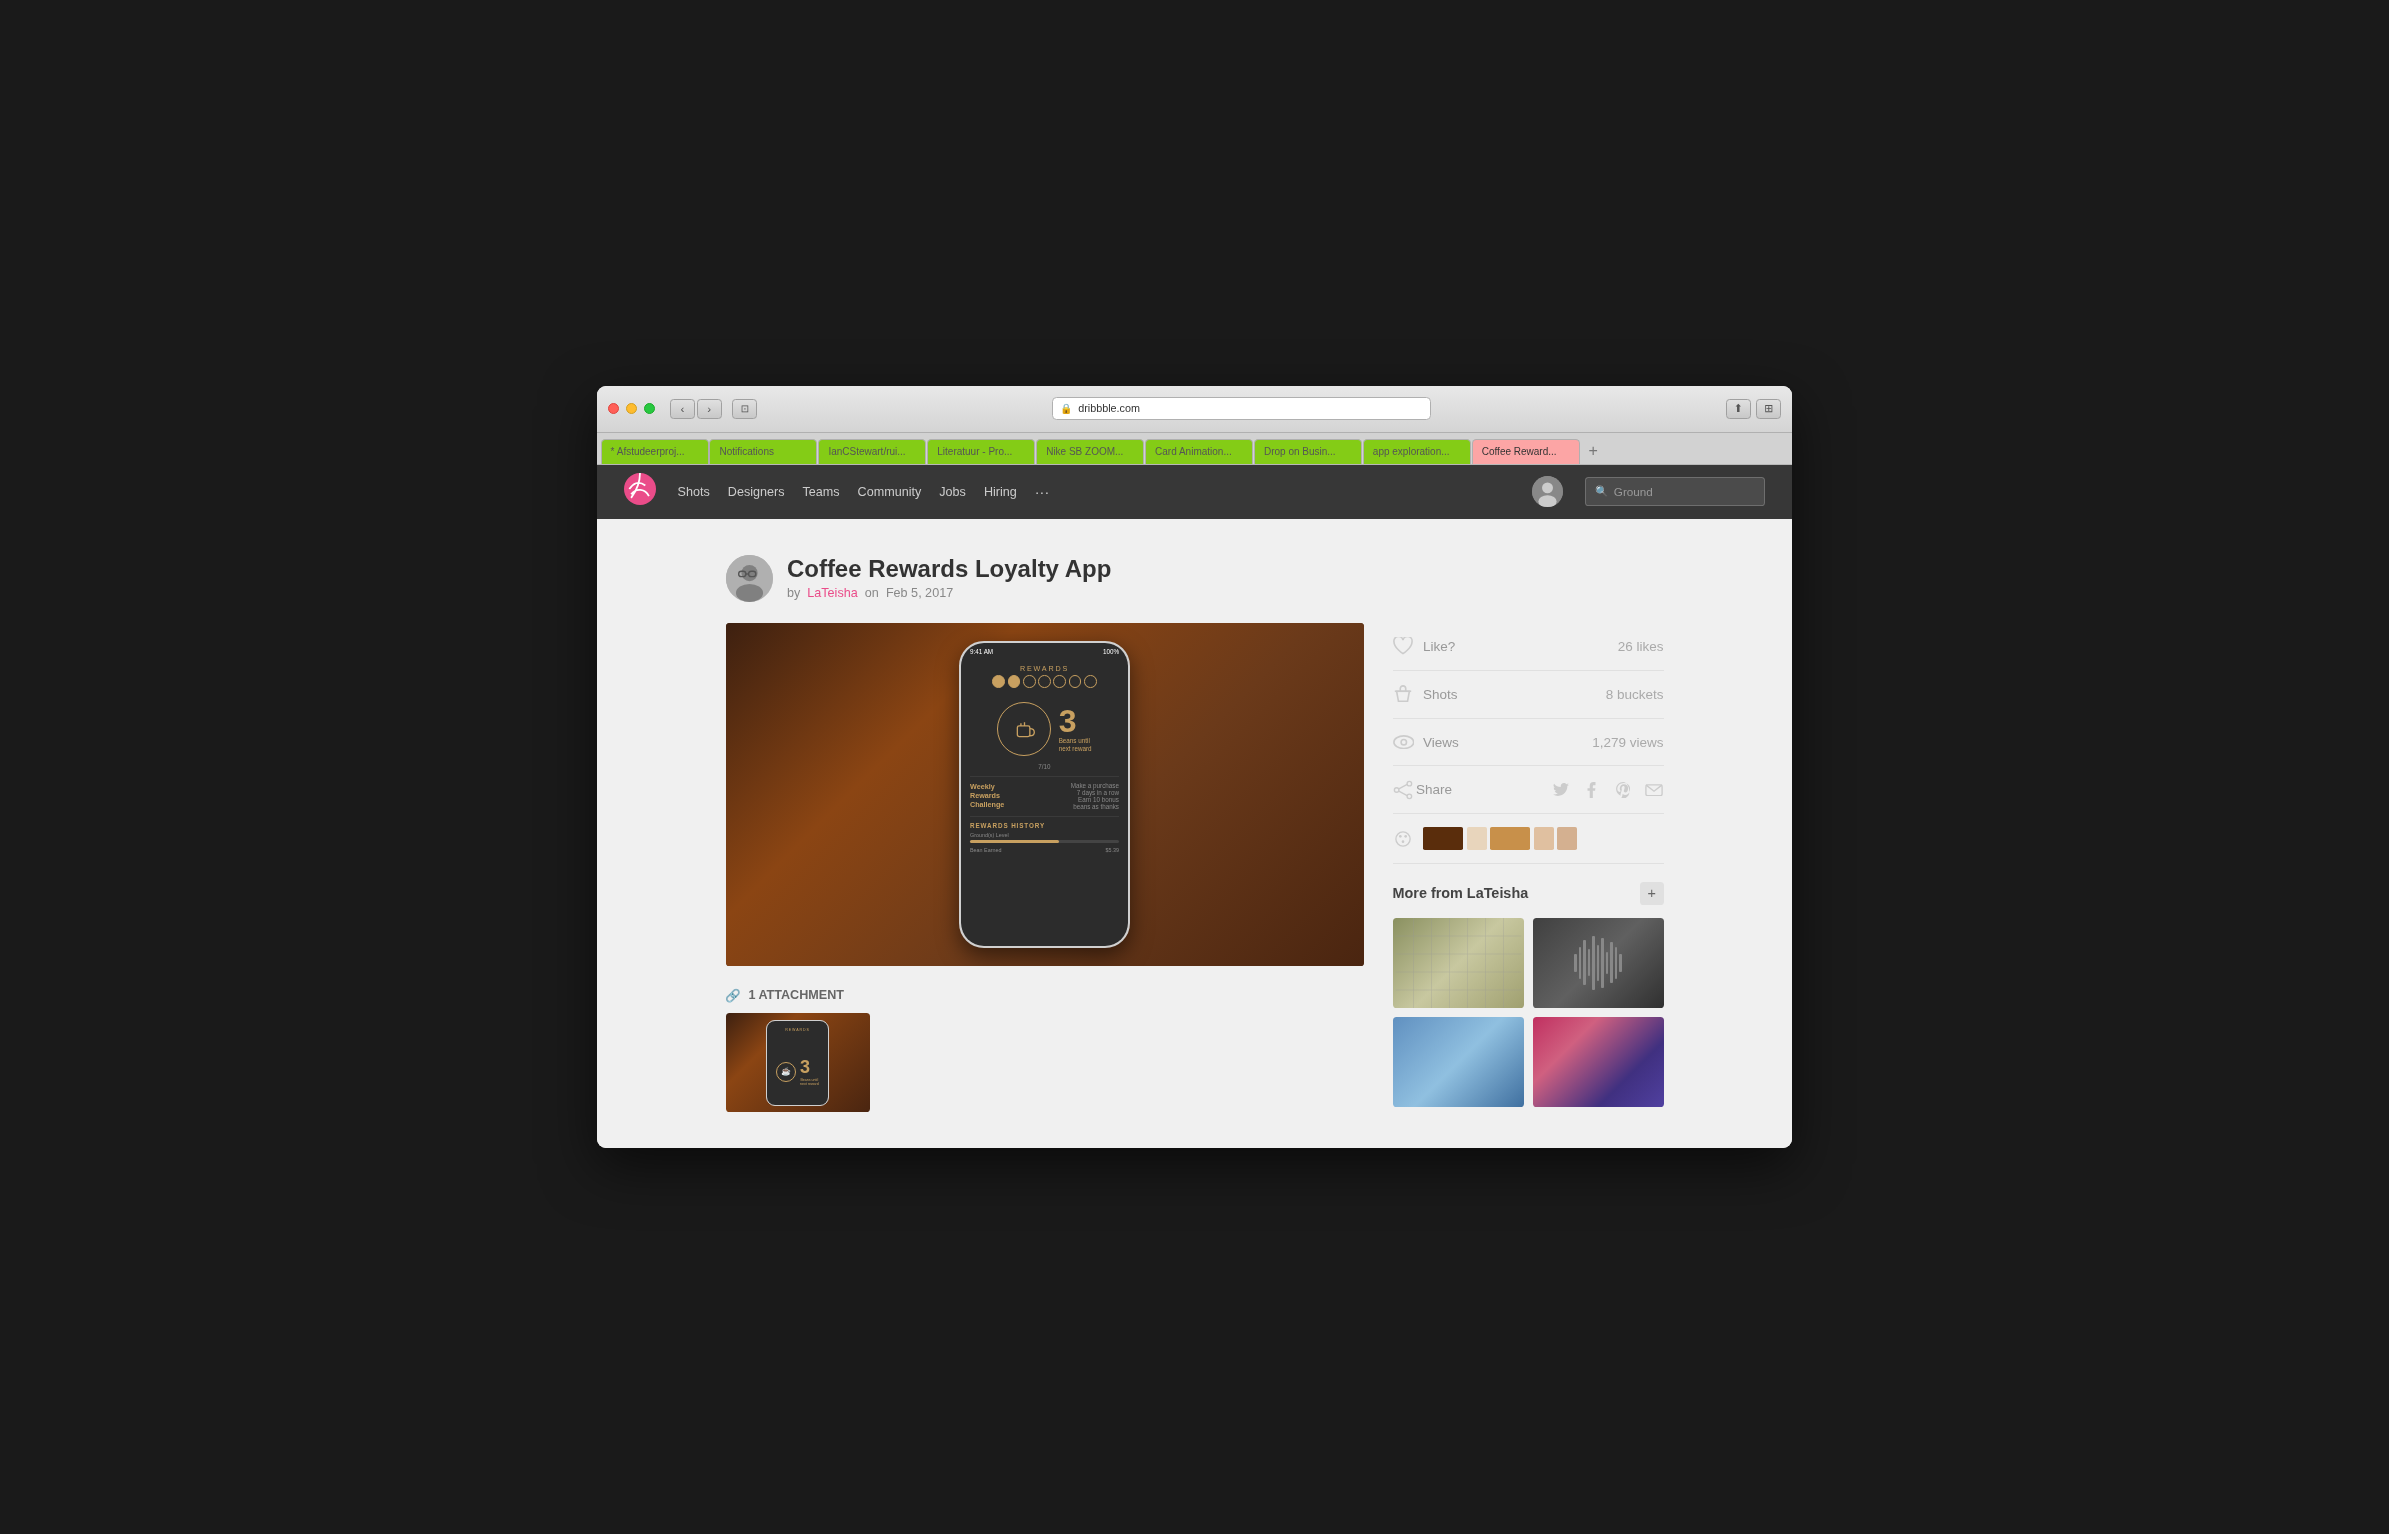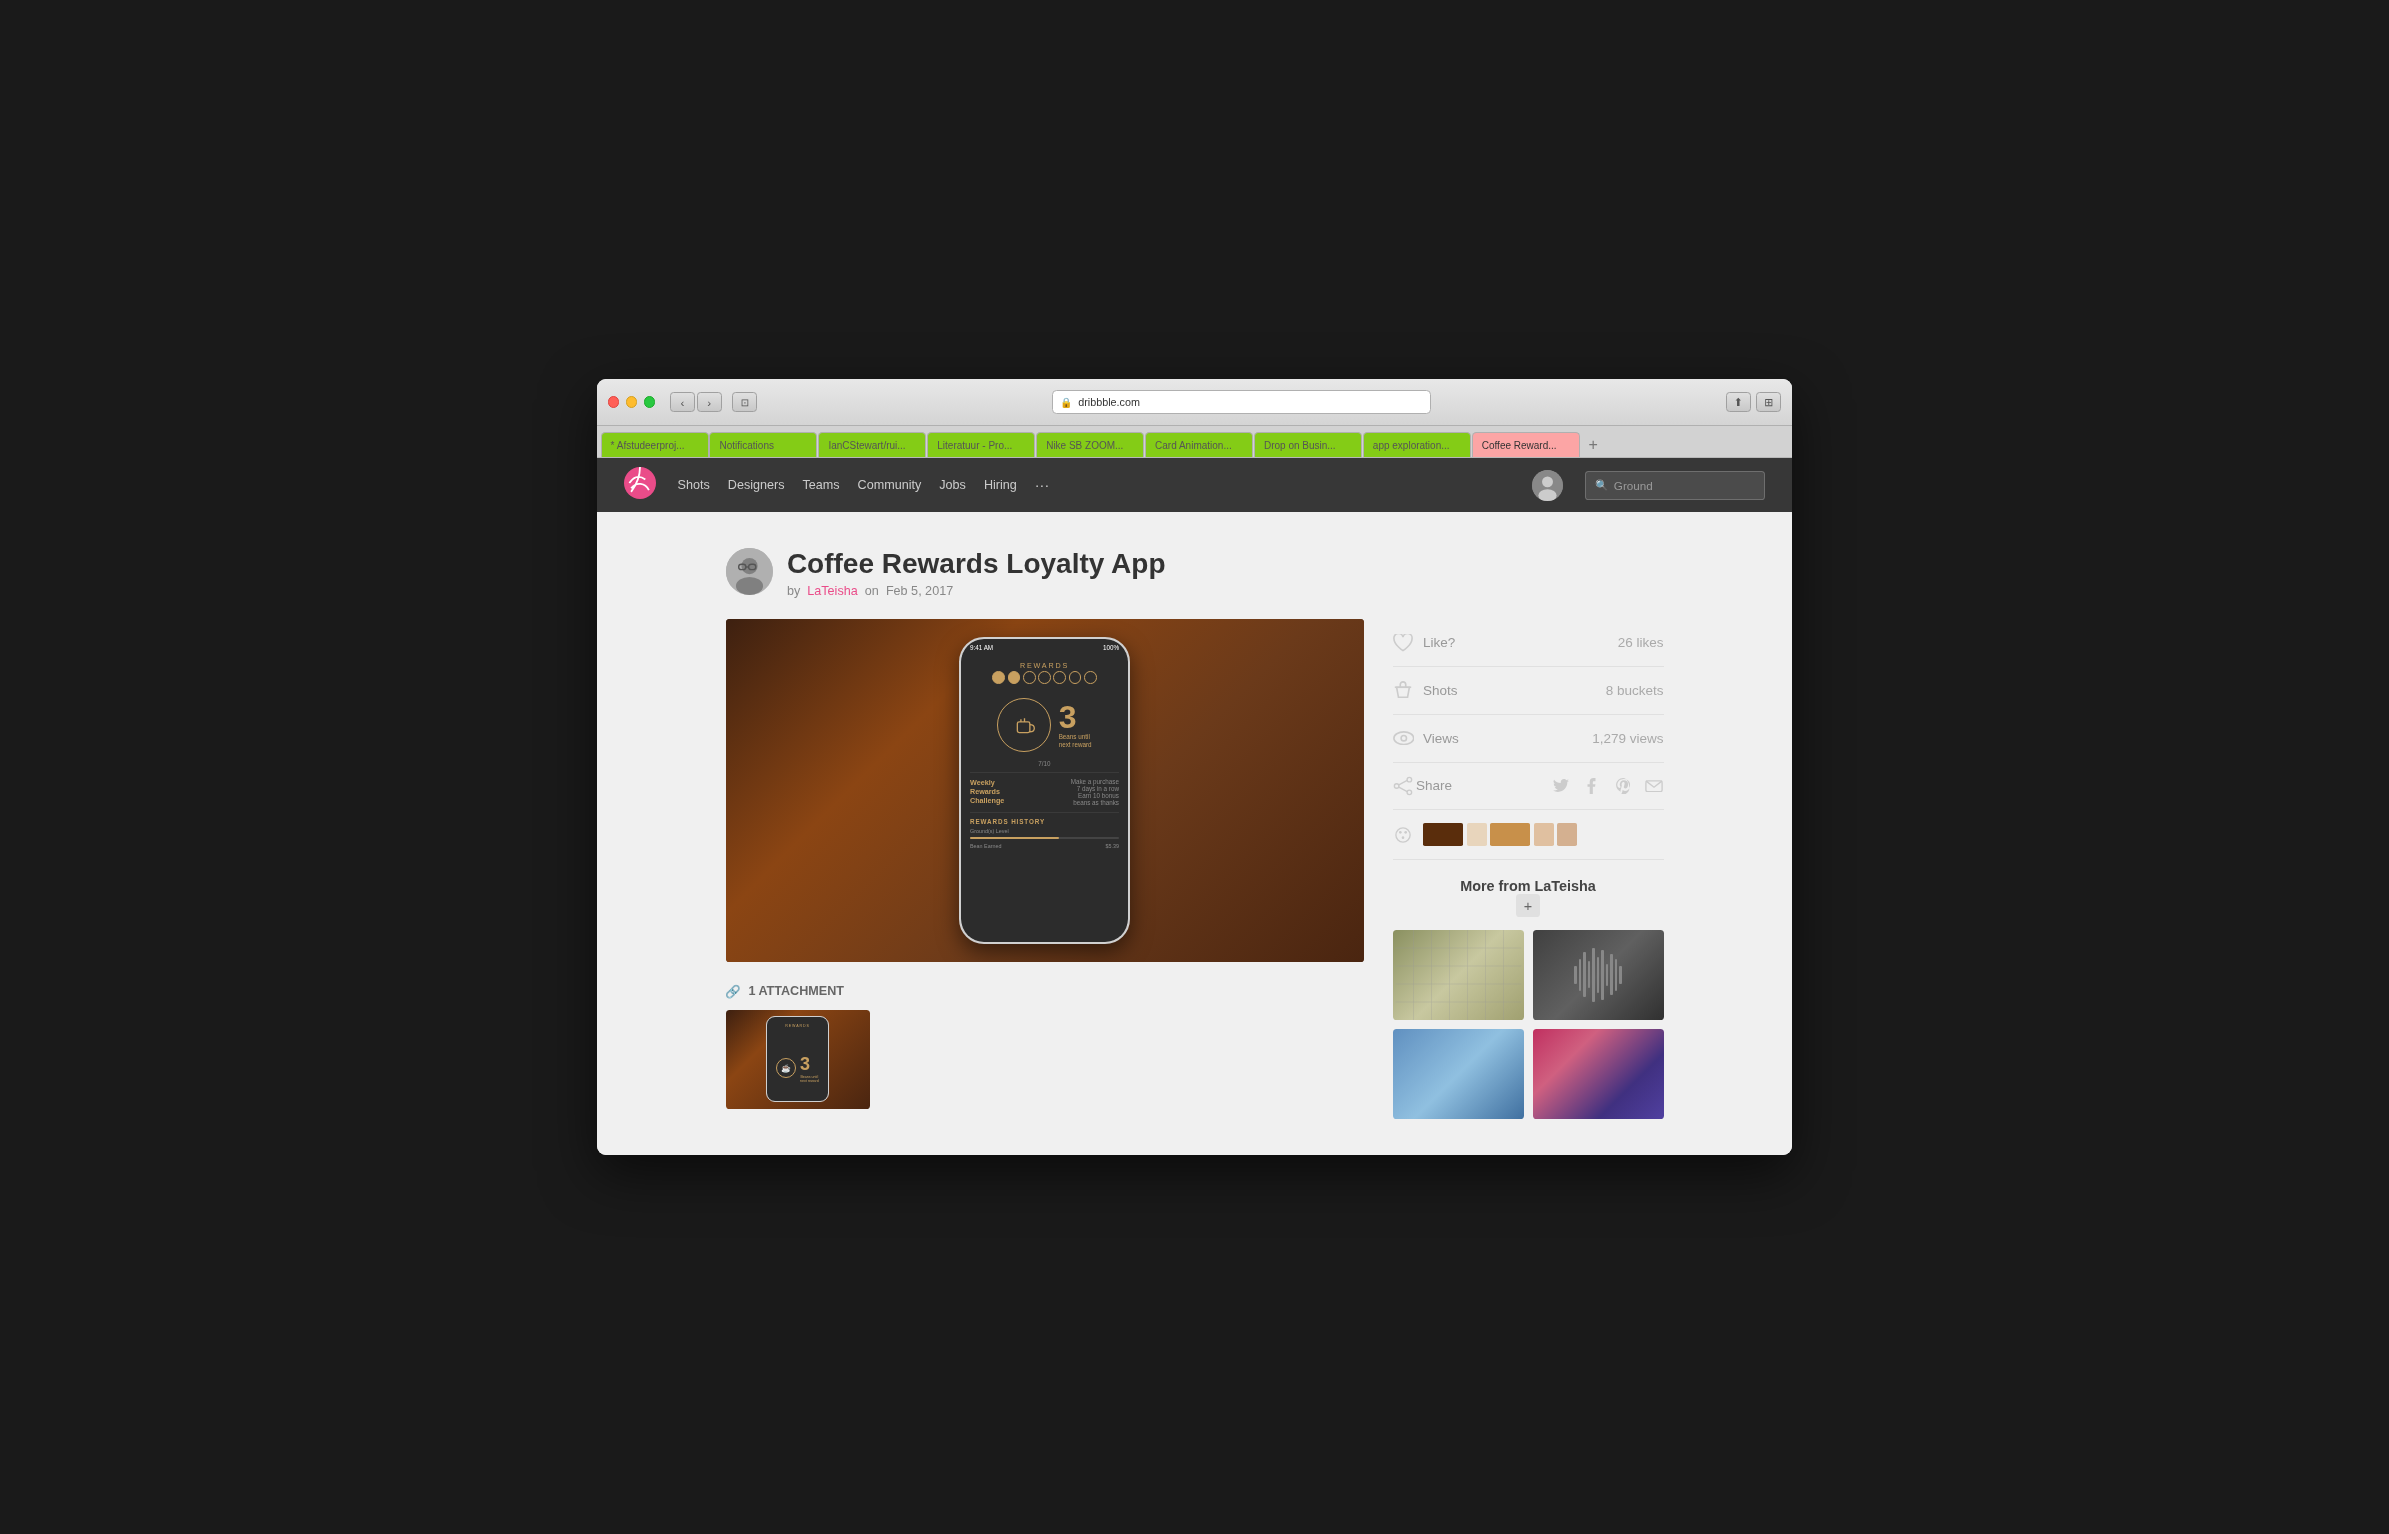--- a/index.html
+++ b/index.html
@@ -250,21 +250,21 @@
       width: 47px;
       height: 47px;
       border-radius: 50%;
       background: linear-gradient(135deg, #a0a0a0, #d0d0d0);
       display: flex;
       align-items: center;
       justify-content: center;
       font-size: 18px;
     }
     .shot-title-area h1 {
-      font-size: 28px;
+      font-size: 24px;
       font-weight: 600;
       color: #333;
       margin-bottom: 3.6px;
     }
     .shot-byline {
       font-size: 12.6px;
       color: #888;
     }
     .shot-byline a {
       color: #ea4c89;
@@ -614,21 +614,20 @@
       cursor: pointer;
     }
 
     
     .more-from-header {
       display: flex;
       align-items: center;
       justify-content: space-between;
       margin-top: 18px;
       margin-bottom: 12.6px;
-      flex-direction: column;
     }
     .more-from-title {
       font-size: 14.4px;
       font-weight: 600;
       color: #444;
     }
     .more-from-add {
       width: 23.4px;
       height: 23.4px;
       background: #e0e0e0;

